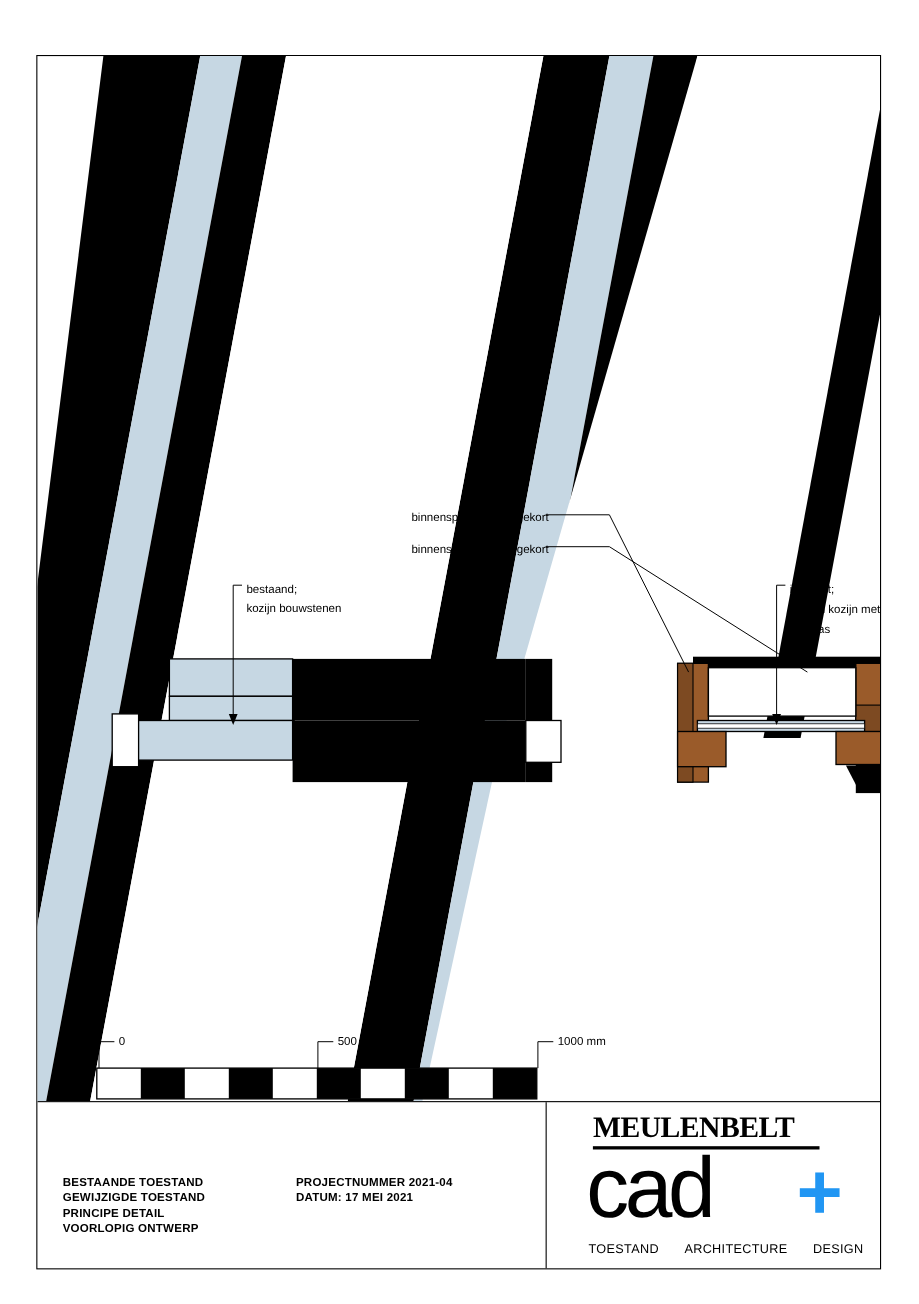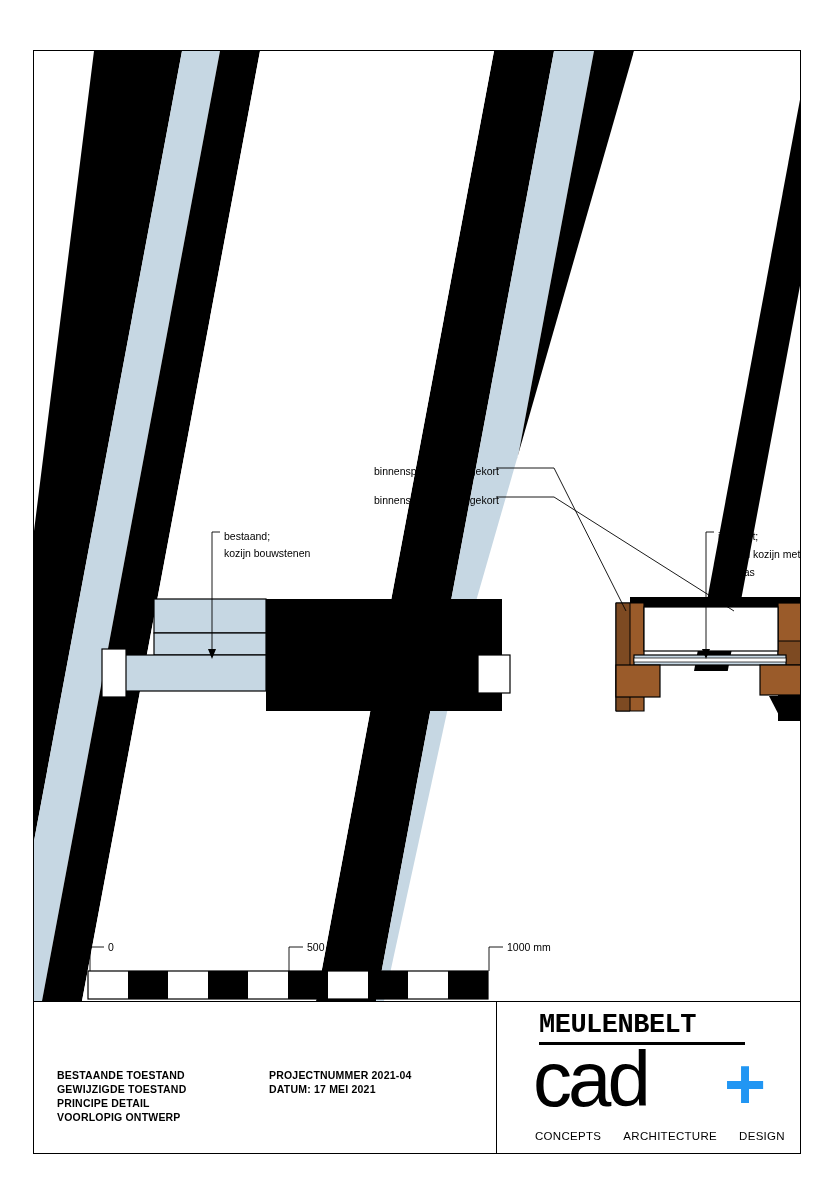--- a/index.html
+++ b/index.html
@@ -112,21 +112,21 @@
     overflow: hidden;
   }
   #logo-word {
     position: absolute;
     left: 42px;
     top: 8px;
     font-size: 27px;
     font-weight: bold;
     letter-spacing: -0.5px;
     color: #000;
-    font-family: Liberation Mono, monospace;
+    font-family: Liberation Serif, serif;
   }
   #logo-rule {
     position: absolute;
     left: 42px;
     top: 40px;
     width: 206px;
     height: 3px;
     background: #000;
   }
   #logo-cad {
@@ -293,19 +293,19 @@
         </div>
       </div>
     </div>
 
     <div id="tb-right">
       <div id="logo-word">MEULENBELT</div>
       <div id="logo-rule"></div>
       <div id="logo-cad">cad</div>
       <div id="logo-plus">+</div>
       <div id="logo-sub">
-        <span>CONCEPTS</span>
+        <span>TOESTAND</span>
         <span>ARCHITECTURE</span>
         <span>DESIGN</span>
       </div>
     </div>
   </div>
 </div>
 
 </body></html>

